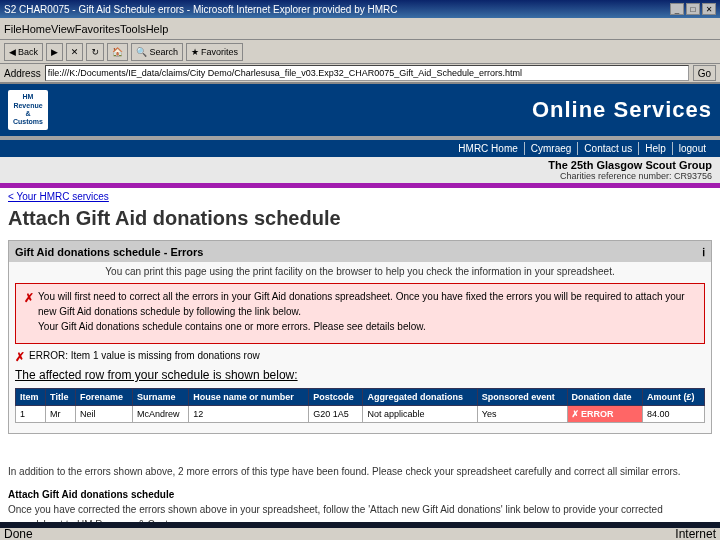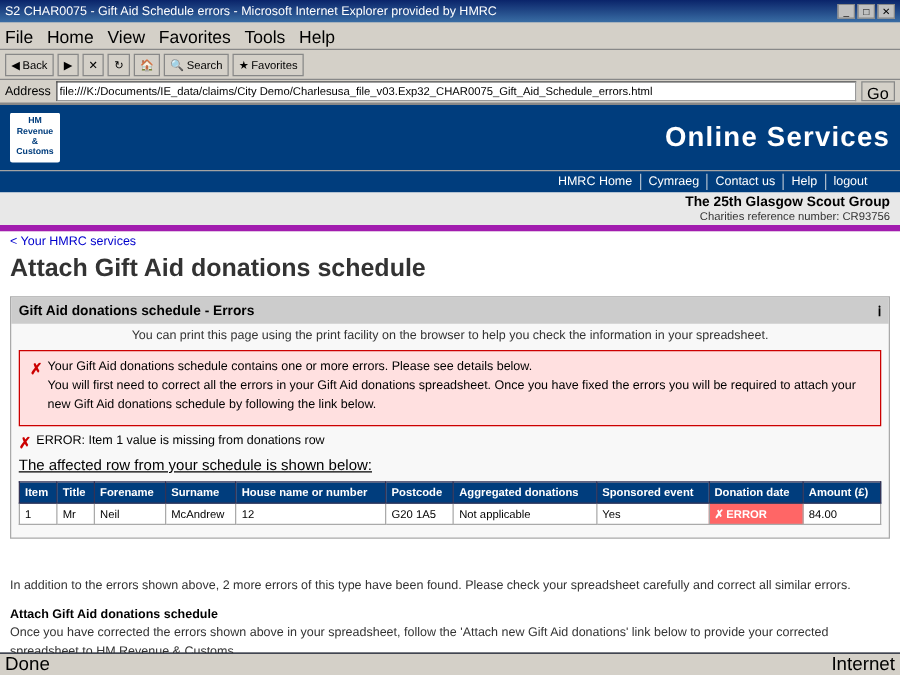--- a/index.html
+++ b/index.html
@@ -39,22 +39,22 @@
       background: #d4d0c8;
       border-bottom: 1px solid #888;
       padding: 2px 4px;
       display: flex;
       align-items: center;
       gap: 4px;
       height: 22px;
     }
     .toolbar-menu {
       display: flex;
-      gap: 11px;
-      font-size: 14px;
+      gap: 0;
+      font-size: 11px;
     }
     .toolbar-menu span { cursor: pointer; }
 
     .browser-toolbar2 {
       background: #d4d0c8;
       border-bottom: 1px solid #888;
       padding: 2px 4px;
       display: flex;
       align-items: center;
       gap: 3px;
@@ -85,21 +85,21 @@
       flex: 1;
       height: 16px;
       font-size: 9px;
       border: 1px inset #999;
       background: white;
       padding: 0 2px;
     }
     .go-btn {
       background: #d4d0c8;
       border: 1px solid #888;
-      font-size: 13px;
+      font-size: 10px;
       padding: 1px 4px;
       cursor: pointer;
       height: 16px;
     }
 
     
     .page-content {
       background: white;
       height: calc(540px - 18px - 22px - 24px - 20px - 18px);
       overflow-y: auto;
@@ -141,22 +141,22 @@
     .online-services-title {
       color: white;
       font-size: 22px;
       font-weight: bold;
       letter-spacing: 1px;
     }
 
     
     .hmrc-nav {
       background: #003d7d;
-      border-top: 1px solid #a3a3a3;
-      padding: 2px 20px;
+      border-top: 4px solid #a3a3a3;
+      padding: 2px 8px;
       display: flex;
       justify-content: flex-end;
       gap: 0;
     }
     .hmrc-nav a {
       color: white;
       font-size: 10px;
       text-decoration: none;
       padding: 1px 6px;
       border-left: 1px solid #aabbcc;
@@ -172,20 +172,21 @@
       font-size: 10px;
     }
     .org-name { font-weight: bold; font-size: 11px; }
     .org-ref { font-size: 9px; color: #333; }
 
     
     .breadcrumb {
       padding: 3px 8px;
       font-size: 10px;
       color: #0000cc;
+      text-decoration: underline;
       cursor: pointer;
     }
 
     
     .page-title {
       padding: 2px 8px 6px 8px;
       font-size: 20px;
       font-weight: bold;
       color: #333;
     }
@@ -301,26 +302,26 @@
     .attach-new-link {
       color: #0000cc;
       font-size: 10px;
       text-decoration: underline;
       cursor: pointer;
     }
 
     
     .status-bar {
       background: #d4d0c8;
-      border-top: 1px solid #0f172a;
+      border-top: 6px solid #0f172a;
       height: 18px;
       display: flex;
       align-items: center;
       padding: 0 4px;
-      font-size: 15px;
+      font-size: 12px;
       justify-content: space-between;
     }
   </style>
 </head>
 <body>
 
 <div class="browser-titlebar">
   <span class="browser-title">S2 CHAR0075 - Gift Aid Schedule errors - Microsoft Internet Explorer provided by HMRC</span>
   <div class="browser-controls">
     <div class="browser-btn">_</div>
@@ -392,22 +393,22 @@
       <span>Gift Aid donations schedule - Errors</span>
       <span>ℹ</span>
     </div>
     <div class="error-section-body">
       <div class="error-print-note">You can print this page using the print facility on the browser to help you check the information in your spreadsheet.</div>
 
       <div class="error-box">
         <div class="error-item">
           <span class="error-icon">✗</span>
           <div>
+            <div>You will first need to correct all the errors in your Gift Aid donations spreadsheet. Once you have fixed the errors you will be required to attach your new Gift Aid donations schedule by following the link below.</div>
             <div>Your Gift Aid donations schedule contains one or more errors. Please see details below.</div>
-            <div>You will first need to correct all the errors in your Gift Aid donations spreadsheet. Once you have fixed the errors you will be required to attach your new Gift Aid donations schedule by following the link below.</div>
           </div>
         </div>
       </div>
 
       <div class="error-item">
         <span class="error-icon">✗</span>
         <span>ERROR: Item 1 value is missing from donations row</span>
       </div>
 
       <div style="font-size:12px; margin: 4px 0; text-decoration: underline;">The affected row from your schedule is shown below:</div>

